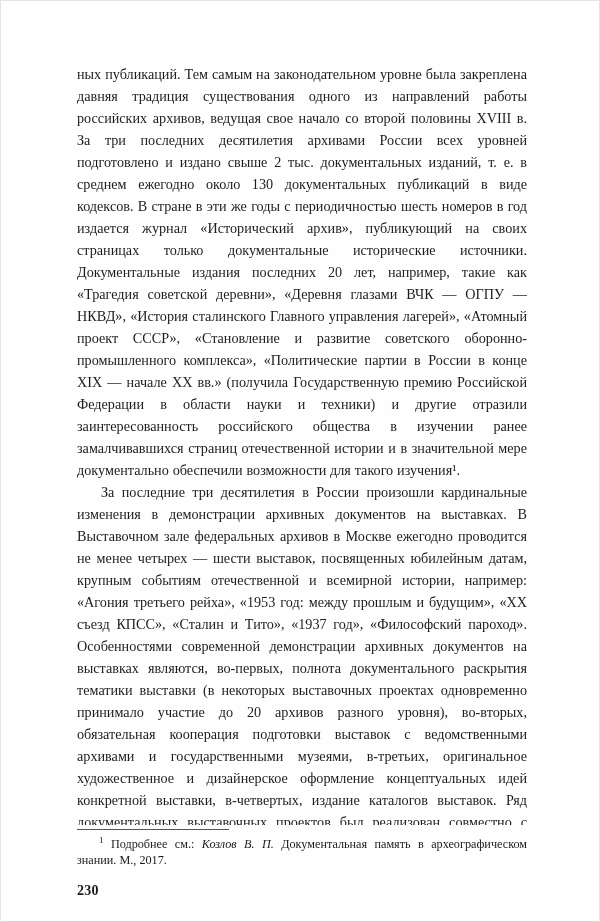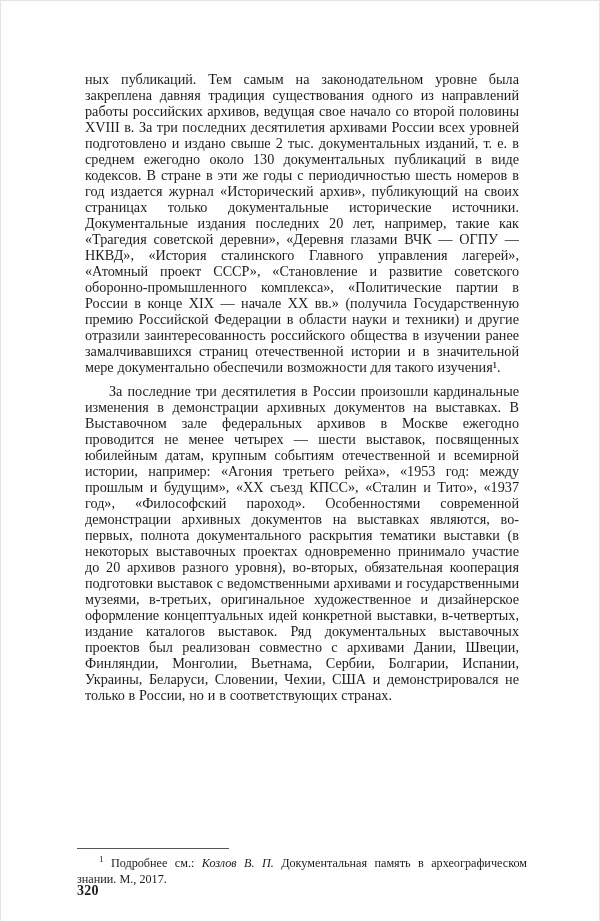--- a/index.html
+++ b/index.html
@@ -21,34 +21,34 @@
   }
   .text-block {
     position: absolute;
     top: 62px;
     left: 76px;
     right: 72px;
     height: 762px;
     overflow: hidden;
   }
   .para {
-    margin: 8px;
+    margin: 0;
     font-size: 14.2px;
-    line-height: 16px;
+    line-height: 22px;
     text-align: justify;
     hyphens: auto;
     word-spacing: 0.02em;
   }
   .para.indent { text-indent: 24px; }
   .para.no-indent { text-indent: 0; }
   .footnote-block {
     position: absolute;
     left: 76px;
     right: 72px;
-    bottom: 34px;
+    bottom: 53px;
   }
   .footnote-rule {
     width: 152px;
     height: 0;
     border-top: 1px solid #555;
     margin-bottom: 6px;
   }
   .footnote {
     margin: 0;
     font-size: 12.2px;
@@ -77,15 +77,15 @@
   <main class="text-block">
     <p class="para no-indent">ных публикаций. Тем самым на законодательном уровне была закреплена давняя традиция существования одного из направлений работы российских архивов, ведущая свое начало со второй половины XVIII в. За три последних десятилетия архивами России всех уровней подготовлено и издано свыше 2 тыс. документальных изданий, т. е. в среднем ежегодно около 130 документальных публикаций в виде кодексов. В стране в эти же годы с периодичностью шесть номеров в год издается журнал «Исторический архив», публикующий на своих страницах только документальные исторические источники. Документальные издания последних 20 лет, например, такие как «Трагедия советской деревни», «Деревня глазами ВЧК — ОГПУ — НКВД», «История сталинского Главного управления лагерей», «Атомный проект СССР», «Становление и развитие советского оборонно-промышленного комплекса», «Политические партии в России в конце XIX — начале XX вв.» (получила Государственную премию Российской Федерации в области науки и техники) и другие отразили заинтересованность российского общества в изучении ранее замалчивавшихся страниц отечественной истории и в значительной мере документально обеспечили возможности для такого изучения¹.</p>
     <p class="para indent">За последние три десятилетия в России произошли кардинальные изменения в демонстрации архивных документов на выставках. В Выставочном зале федеральных архивов в Москве ежегодно проводится не менее четырех — шести выставок, посвященных юбилейным датам, крупным событиям отечественной и всемирной истории, например: «Агония третьего рейха», «1953 год: между прошлым и будущим», «XX съезд КПСС», «Сталин и Тито», «1937 год», «Философский пароход». Особенностями современной демонстрации архивных документов на выставках являются, во-первых, полнота документального раскрытия тематики выставки (в некоторых выставочных проектах одновременно принимало участие до 20 архивов разного уровня), во-вторых, обязательная кооперация подготовки выставок с ведомственными архивами и государственными музеями, в-третьих, оригинальное художественное и дизайнерское оформление концептуальных идей конкретной выставки, в-четвертых, издание каталогов выставок. Ряд документальных выставочных проектов был реализован совместно с архивами Дании, Швеции, Финляндии, Монголии, Вьетнама, Сербии, Болгарии, Испании, Украины, Беларуси, Словении, Чехии, США и демонстрировался не только в России, но и в соответствующих странах.</p>
   </main>
 
   <div class="footnote-block">
     <div class="footnote-rule"></div>
     <p class="footnote"><sup>1</sup><span> Подробнее см.: </span><i>Козлов В. П.</i><span> Документальная память в археографическом знании. М., 2017.</span></p>
   </div>
 
-  <div class="page-number">320</div>
+  <div class="page-number">230</div>
 
 </div>
 
 </body></html>

